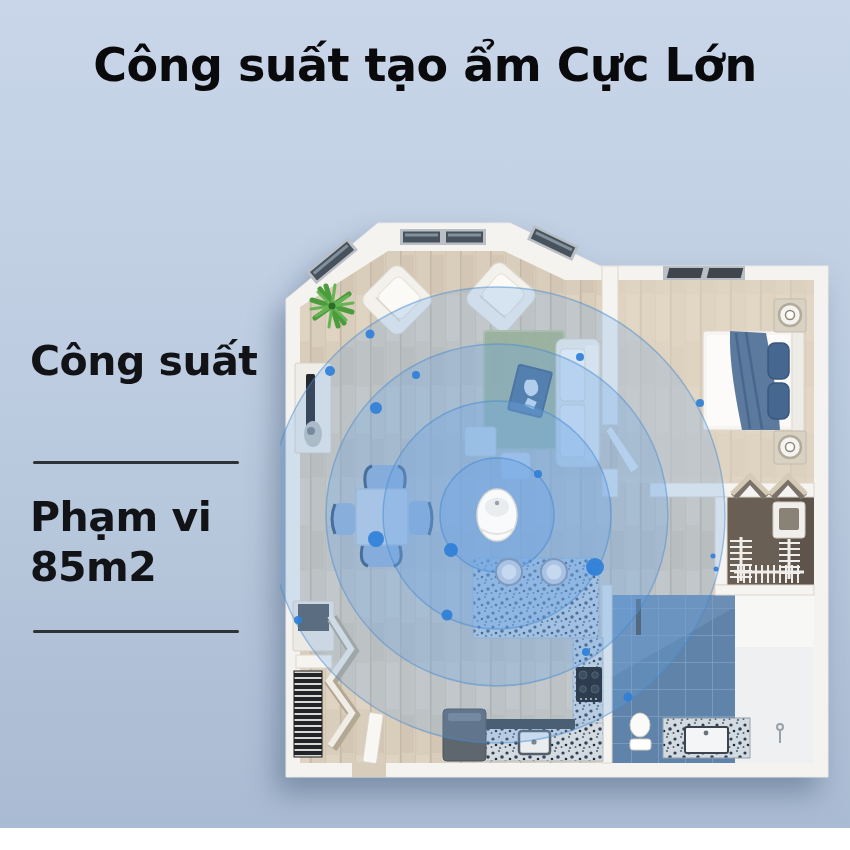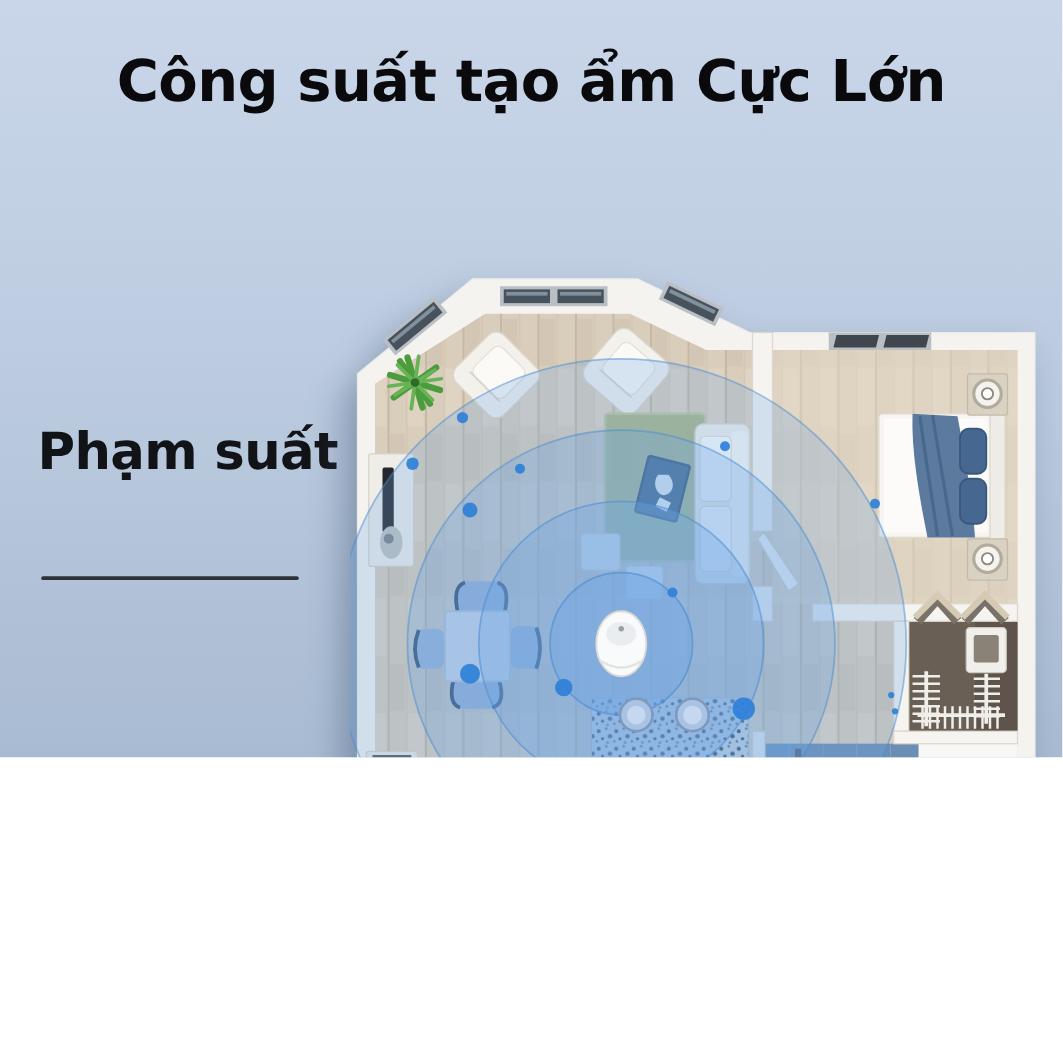--- a/index.html
+++ b/index.html
@@ -1,17 +1,17 @@
 <!DOCTYPE html>
 <html><head>
 <meta charset="utf-8">
 <style>
   html,body{margin:0;padding:0;}
   .canvas{
-    position:relative;width:850px;height:606px;overflow:hidden;
+    position:relative;width:850px;height:828px;overflow:hidden;
     background:linear-gradient(180deg,#c9d6e9 0%,#c2d0e4 30%,#b7c7dc 62%,#a9bbd2 100%);
     font-family:"DejaVu Sans","Liberation Sans",sans-serif;
   }
   .title{
     position:absolute;top:38px;left:0;width:850px;text-align:center;
     font-size:46px;font-weight:700;color:#0a0a0c;letter-spacing:-.5px;
   }
   .spec{position:absolute;left:30px;color:#121316;font-weight:700;font-size:41px;line-height:50px;letter-spacing:-.5px;}
   .spec.capacity{top:336px;}
   .spec.coverage{top:492px;}
@@ -24,24 +24,28 @@
   }
   svg{display:block;}
 </style>
 </head>
 <body>
 <div class="canvas">
 
 <div class="title">Công suất tạo ẩm Cực Lớn</div>
 
 <div class="spec capacity">
-  <div>Phạm suất</div>
+  <div>Công suất</div>
 </div>
 <div class="spec-line l1"></div>
 
+<div class="spec coverage">
+  <div>Phạm vi</div>
+  <div>85m2</div>
+</div>
 <div class="spec-line l2"></div>
 
 <div class="plan">
 <svg width="560" height="592" viewBox="0 0 560 592">
   <defs>
     <pattern id="wood" width="30" height="92" patternUnits="userSpaceOnUse">
       <rect width="30" height="92" fill="#d9cdbb"></rect>
       <rect width="1.6" height="92" fill="#c6b8a4"></rect>
       <rect x="15" width="1.2" height="92" fill="#cfc2ae" opacity=".6"></rect>
       <rect x="16" y="0" width="13" height="46" fill="#e2d7c6" opacity=".6"></rect>

